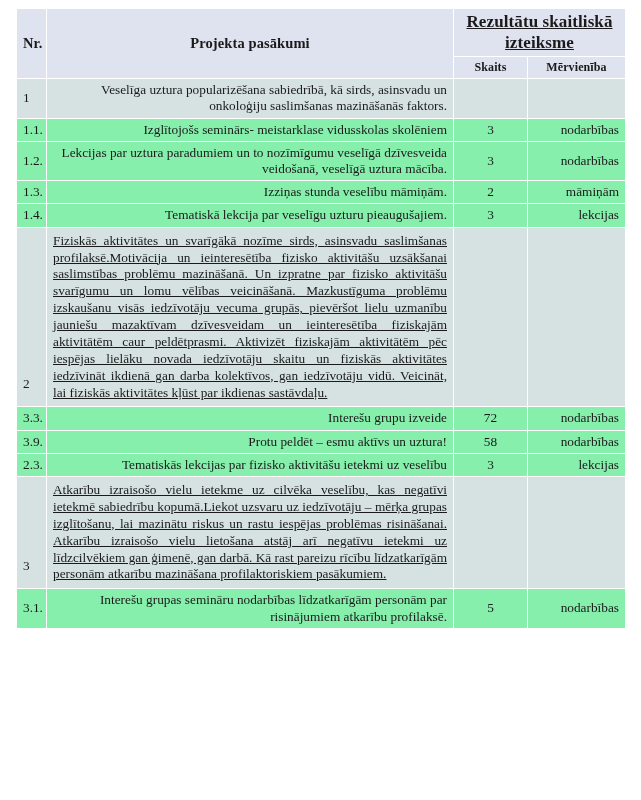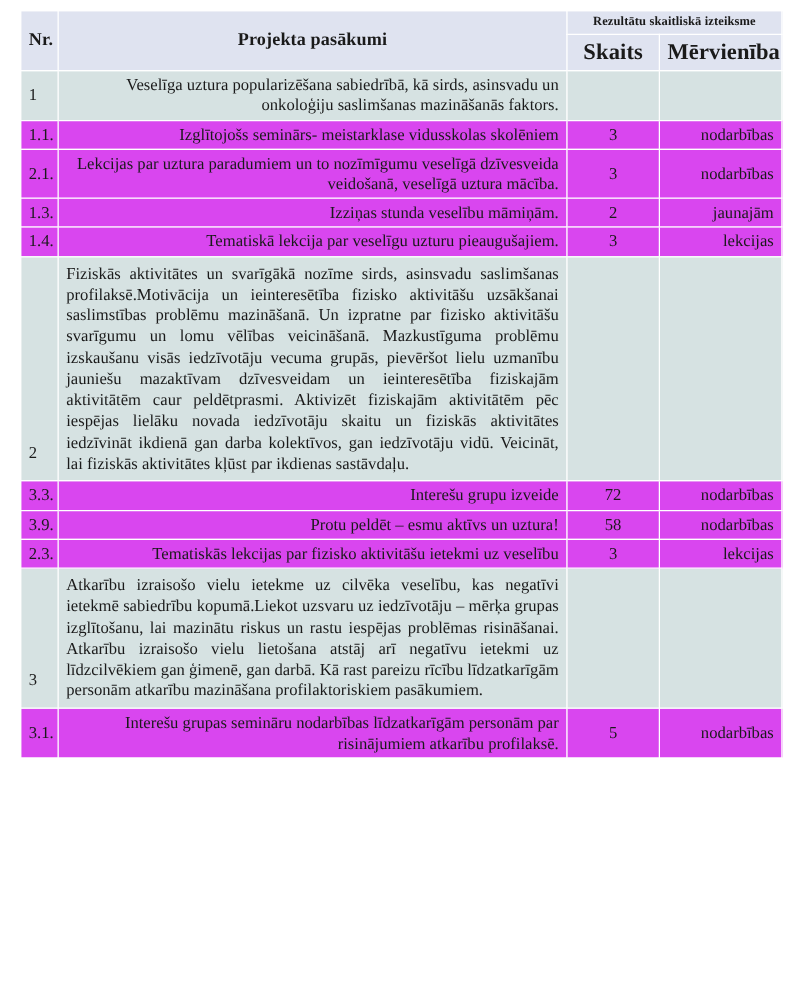--- a/index.html
+++ b/index.html
@@ -46,33 +46,34 @@
     background: #dfe3f0;
     text-align: center;
     font-weight: bold;
     font-size: 14.5px;
     letter-spacing: 0.1px;
   }
   th.th-nr, th.th-activity {
     font-size: 14.5px;
   }
   th.th-result-group {
-    font-size: 10px;
+    font-size: 17px;
     line-height: 1.2;
     padding: 5px 4px;
+    text-decoration: underline;
   }
   th.th-skaits, th.th-mervieniba {
-    font-size: 18px;
+    font-size: 12px;
     padding: 5px 4px;
   }
 
   
   tbody td {
     font-size: 13.3px;
-    background: #d946ef;
+    background: #86efac;
   }
   tr.section-row td {
     background: #d6e2e2;
   }
   td.cell-nr {
     text-align: left;
     padding-left: 8px;
     font-size: 13.3px;
     white-space: nowrap;
   }
@@ -86,20 +87,21 @@
   }
   td.cell-unit {
     text-align: right;
   }
   td.cell-activity.para {
     text-align: justify;
     text-justify: inter-word;
     padding-top: 5px;
     padding-bottom: 5px;
     line-height: 1.27;
+    text-decoration: underline;
   }
   tr.tall-row td.cell-nr {
     vertical-align: bottom;
     padding-bottom: 14px;
   }
   tr.tall-row td.cell-count,
   tr.tall-row td.cell-unit {
     vertical-align: middle;
   }
 </style>
@@ -132,30 +134,30 @@
           <td class="cell-count"></td>
           <td class="cell-unit"></td>
         </tr>
         <tr>
           <td class="cell-nr">1.1.</td>
           <td class="cell-activity">Izglītojošs seminārs- meistarklase vidusskolas skolēniem</td>
           <td class="cell-count">3</td>
           <td class="cell-unit">nodarbības</td>
         </tr>
         <tr>
-          <td class="cell-nr">2.1.</td>
+          <td class="cell-nr">1.2.</td>
           <td class="cell-activity">Lekcijas par uztura paradumiem un to nozīmīgumu veselīgā dzīvesveida veidošanā, veselīgā uztura mācība.</td>
           <td class="cell-count">3</td>
           <td class="cell-unit">nodarbības</td>
         </tr>
         <tr>
           <td class="cell-nr">1.3.</td>
           <td class="cell-activity">Izziņas stunda veselību māmiņām.</td>
           <td class="cell-count">2</td>
-          <td class="cell-unit">jaunajām</td>
+          <td class="cell-unit">māmiņām</td>
         </tr>
         <tr>
           <td class="cell-nr">1.4.</td>
           <td class="cell-activity">Tematiskā lekcija par veselīgu uzturu pieaugušajiem.</td>
           <td class="cell-count">3</td>
           <td class="cell-unit">lekcijas</td>
         </tr>
         <tr class="section-row tall-row">
           <td class="cell-nr">2</td>
           <td class="cell-activity para">Fiziskās aktivitātes un svarīgākā nozīme sirds, asinsvadu saslimšanas profilaksē.Motivācija un ieinteresētība fizisko aktivitāšu uzsākšanai saslimstības problēmu mazināšanā. Un izpratne par fizisko aktivitāšu svarīgumu un lomu vēlības veicināšanā. Mazkustīguma problēmu izskaušanu visās iedzīvotāju vecuma grupās, pievēršot lielu uzmanību jauniešu mazaktīvam dzīvesveidam un ieinteresētība fiziskajām aktivitātēm caur peldētprasmi. Aktivizēt fiziskajām aktivitātēm pēc iespējas lielāku novada iedzīvotāju skaitu un fiziskās aktivitātes iedzīvināt ikdienā gan darba kolektīvos, gan iedzīvotāju vidū. Veicināt, lai fiziskās aktivitātes kļūst par ikdienas sastāvdaļu.</td>

